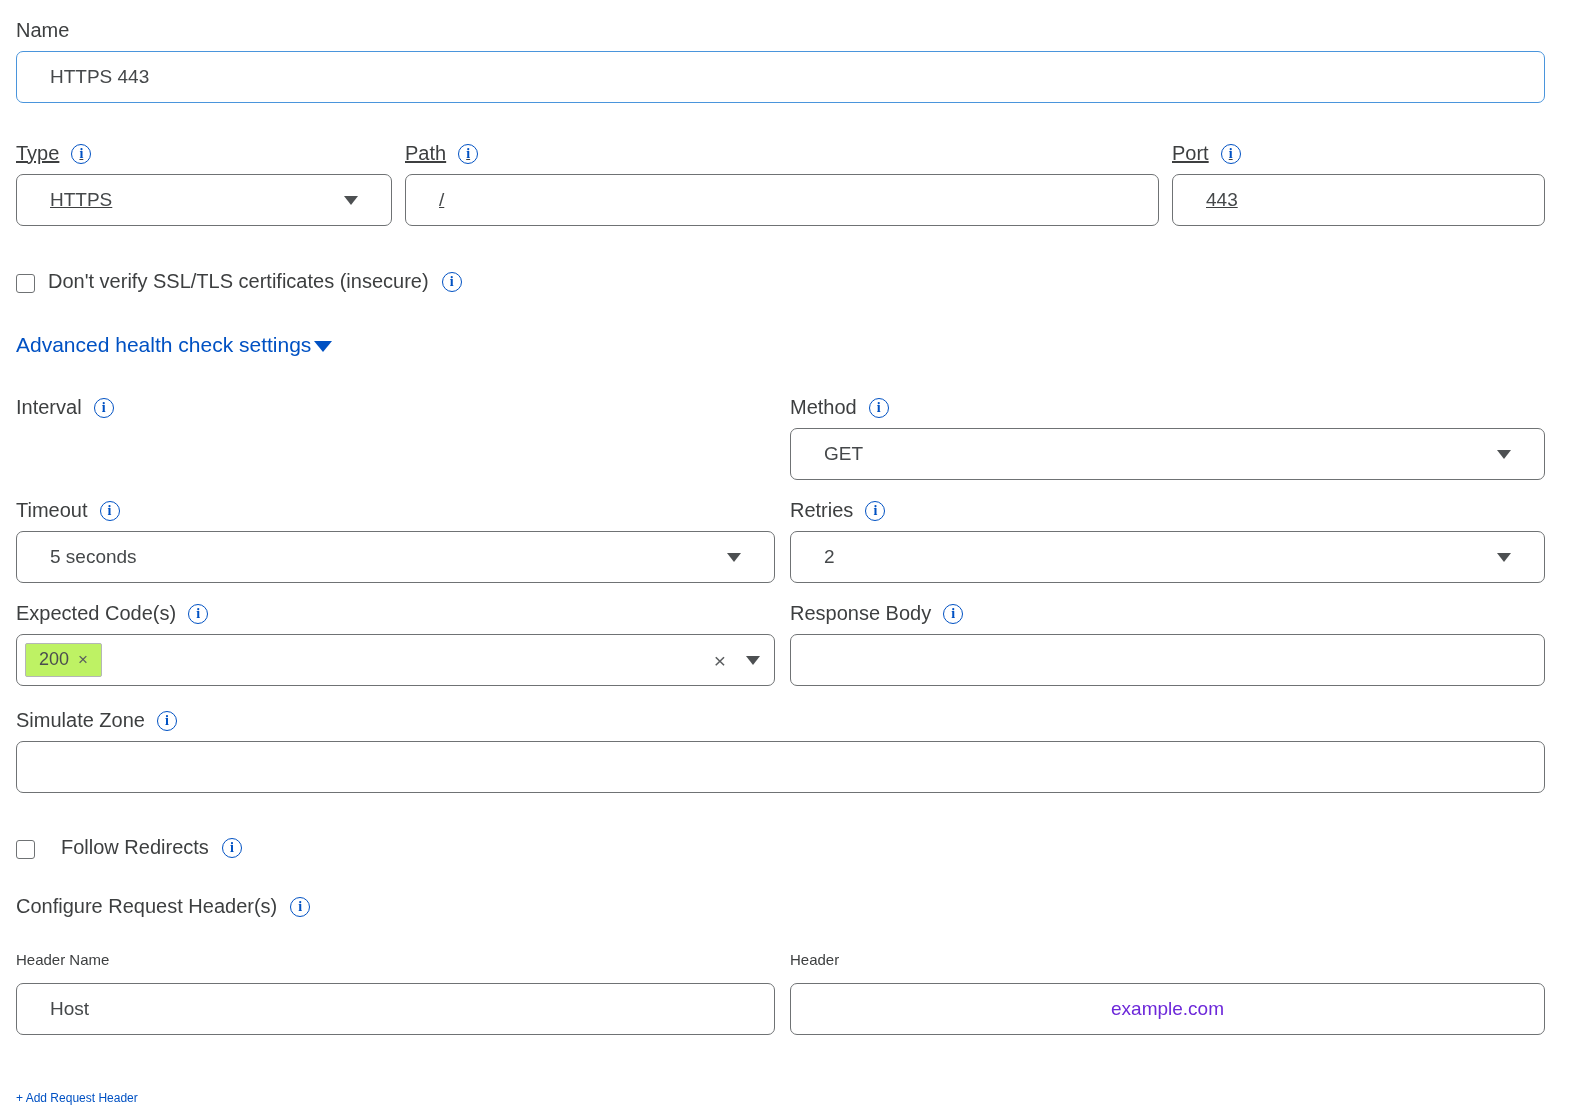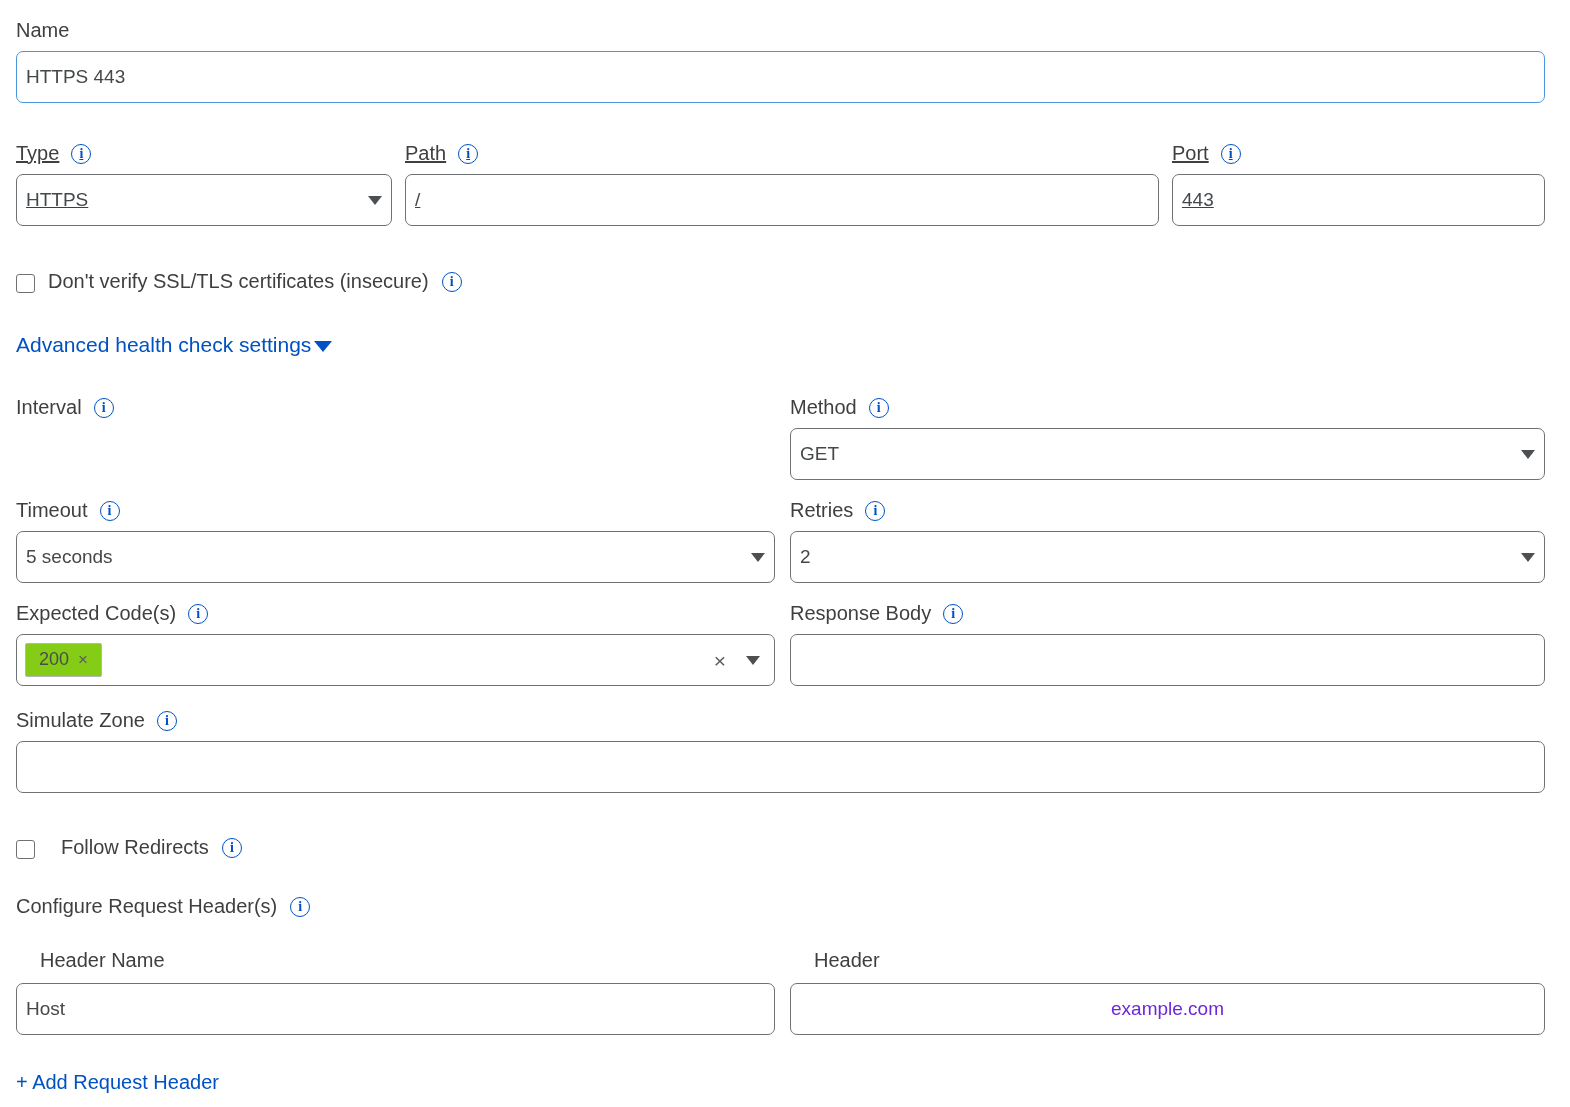--- a/index.html
+++ b/index.html
@@ -10,36 +10,36 @@
     color: #3d3f40;
     overflow: hidden;
   }
   .page { width: 1529px; margin-left: 16px; padding-top: 18px; }
 
   .field-label {
     font-size: 20px; color: #3d3f40;
     display: flex; align-items: center; gap: 12px;
     margin-bottom: 9px; line-height: 24px;
   }
-  .field-label.small { font-size: 20px; color: #50545
-6; margin-bottom: 11px; margin-left: 24px; }
+  .field-label.small { font-size: 15px; color: #50545
+6; margin-bottom: 11px; }
 
   .info-icon {
     display: inline-flex; align-items: center; justify-content: center;
     width: 20px; height: 20px; border: 1.7px solid #0051c3; border-radius: 50%;
     color: #0051c3; font-size: 14px; line-height: 1;
     font-family: "Liberation Serif", serif; font-weight: 700;
     flex: 0 0 auto; margin-top: 1px;
   }
 
   .text-input, .select-box, .multiselect {
     width: 100%; height: 52px;
     border: 1px solid #6f7274; border-radius: 7px;
     background: #fff; font-family: "Liberation Sans", sans-serif;
-    font-size: 19px; color: #45484a; padding: 0 9px;
+    font-size: 19px; color: #45484a; padding: 0 33px;
     display: flex; align-items: center;
   }
   input.text-input { display: block; line-height: 50px; outline: none; }
   input.text-input.focus-blue { border: 1.6px solid #4a95dc; }
   input.text-input.ghost { color: #6d28d9; text-align: center; }
 
   .select-box { justify-content: space-between; cursor: default; }
   .caret-down {
     width: 0; height: 0; border-left: 7px solid transparent;
     border-right: 7px solid transparent; border-top: 9px solid #4d5052;
@@ -59,25 +59,25 @@
   .link {
     color: #0051c3; font-size: 21px; 
     text-underline-offset: 6px; text-decoration-thickness: 1.5px;
     cursor: pointer; display: inline-flex; align-items: center;
   }
   .link .caret-blue {
     width: 0; height: 0; border-left: 9px solid transparent;
     border-right: 9px solid transparent; border-top: 11px solid #0051c3;
     margin-left: 3px; margin-top: 3px;
   }
-  .add-link { font-size: 20px; text-decoration-thickness: 2px; }
+  .add-link { font-size: 12px; text-decoration-thickness: 2px; margin-top: 20px; }
 
   .multiselect { justify-content: space-between; padding: 0 14px 0 8px; }
   .tag {
-    background: #84cc16; border: 1px solid #b4b6b7; border-radius: 2px;
+    background: #bef264; border: 1px solid #b4b6b7; border-radius: 2px;
     font-size: 18px; color: #4a4d4f; padding: 5px 13px;
     display: inline-flex; align-items: center; gap: 9px; line-height: 1.2;
   }
   .tag .tag-x { color: #5a5d5f; font-size: 17px; cursor: pointer; }
   .ms-controls { display: flex; align-items: center; gap: 20px; }
   .ms-clear { color: #5a5d5f; font-size: 21px; cursor: pointer; line-height: 1; }
 
   .mt40 { margin-top: 40px; } .mt44 { margin-top: 44px; } .mt38 { margin-top: 38px; }
   .mt18 { margin-top: 18px; } .mt22 { margin-top: 22px; } .mt43 { margin-top: 43px; }
   .mt30 { margin-top: 30px; } .mt36 { margin-top: 36px; }

